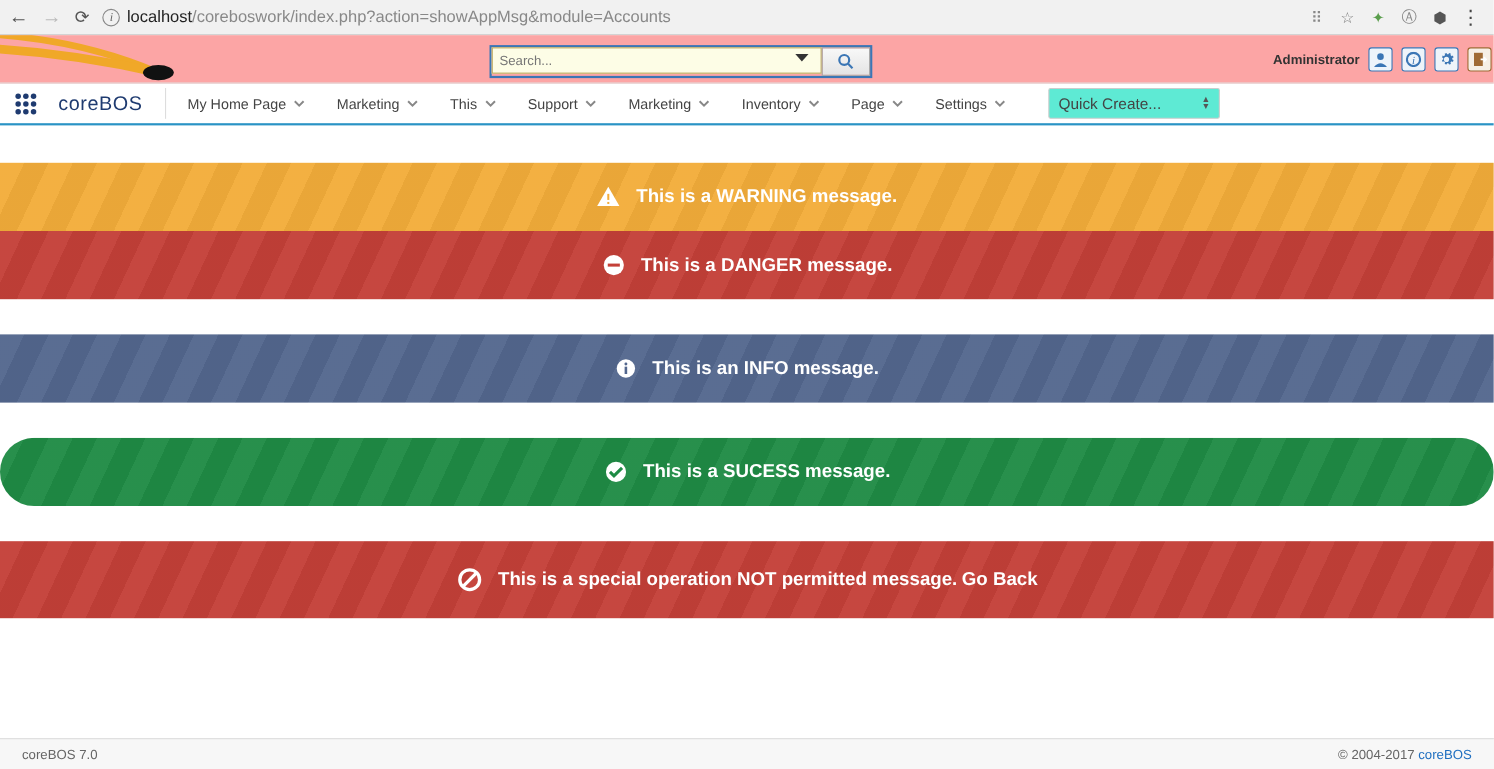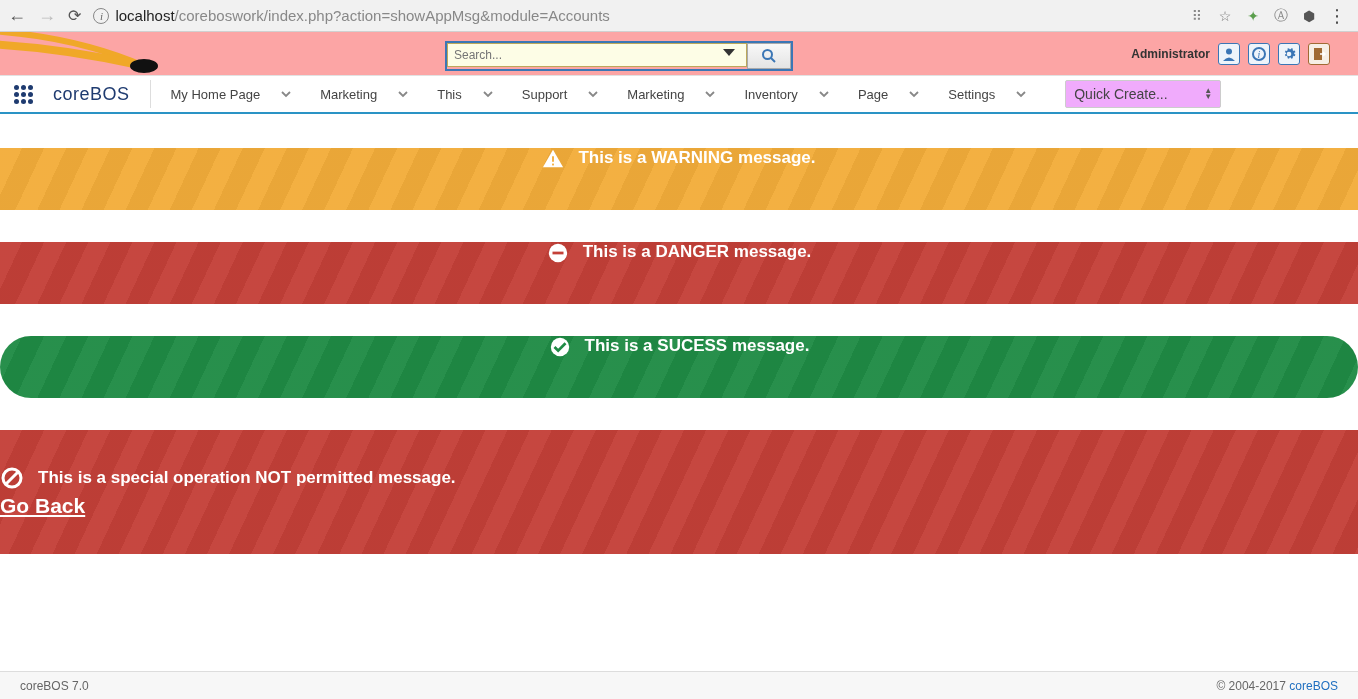--- a/index.html
+++ b/index.html
@@ -23,49 +23,49 @@
   .ci.dots { font-size:18px; color:#444; }
 
   
   .app-header { display:flex; align-items:center; height:44px; border-bottom:1px solid #e2e2e2; background:#fca5a5; position:relative; }
   .logo { width:170px; height:44px; position:relative; overflow:hidden; }
   .logo svg { position:absolute; top:-6px; left:-6px; }
   .search-wrap { position:absolute; left:445px; top:9px; display:flex; border:2px solid #3b76b5; }
   .search-input { width:300px; height:24px; border:1px solid #bca85a; background:#fdfde6; padding:2px 20px 2px 6px; font-size:12px; color:#777; outline:none; }
   .search-caret { position:absolute; right:56px; top:6px; pointer-events:none; border-left:6px solid transparent; border-right:6px solid transparent; border-top:7px solid #333; }
   .search-btn { width:44px; height:26px; background:linear-gradient(#f8f8f8,#e4e4e4); border:1px solid #aaa; display:flex; align-items:center; justify-content:center; cursor:pointer; }
-  .hdr-right { margin-left:auto; display:flex; align-items:center; gap:8px; padding-right:28px; }
+  .hdr-right { margin-left:auto; display:flex; align-items:center; gap:8px; padding-right:2px; }
   .admin-label { font-size:12px; font-weight:bold; color:#333; }
   .hdr-ico { width:22px; height:22px; border:1px solid #3b76b5; border-radius:3px; display:flex; align-items:center; justify-content:center; color:#3b76b5; font-size:13px; background:#eef4fa; cursor:pointer; }
   .hdr-ico.brown { border-color:#a06a34; color:#a06a34; background:#f6efe6; }
 
   
   .app-nav { height:38px; background:#fff; border-bottom:2px solid #2a93c5; display:flex; align-items:center; padding:0 14px; gap:20px; }
   .grid-ico { display:grid; grid-template-columns:repeat(3,5px); grid-template-rows:repeat(3,5px); gap:2px; cursor:pointer; }
   .grid-ico span { width:5px; height:5px; background:#1f3b70; border-radius:50%; }
   .brand { font-size:18px; color:#1f3b70; letter-spacing:0.5px; }
   .nav-sep { width:1px; height:28px; background:#ddd; }
   .nav-items { display:flex; gap:28px; align-items:center; }
-  .nav-item { display:flex; align-items:center; gap:20px; color:#444; font-size:13px; cursor:pointer; }
+  .nav-item { display:flex; align-items:center; gap:6px; color:#444; font-size:13px; cursor:pointer; }
   .chev { display:inline-block; }
   .chev svg { display:block; }
-  .quick-create { margin-left:18px; width:156px; height:28px; border:1px solid #ccc; border-radius:2px; display:flex; align-items:center; justify-content:space-between; padding:0 8px; font-size:14px; color:#444; cursor:pointer; background:#f0abfc;gap:16px; }
+  .quick-create { margin-left:18px; width:156px; height:28px; border:1px solid #ccc; border-radius:2px; display:flex; align-items:center; justify-content:space-between; padding:0 8px; font-size:14px; color:#444; cursor:pointer; background:#5eead4;gap:16px; }
   .qc-arrows { display:flex; flex-direction:column; line-height:6px; font-size:8px; color:#555; }
 
   
   .content { padding:0; }
-  .msg { width:100%; color:#fff; text-align:center; font-weight:bold; font-size:17px; display:flex; align-items:flex-start; justify-content:center; gap:14px; background-image: repeating-linear-gradient(115deg, rgba(255,255,255,0.04) 0 20px, rgba(0,0,0,0.04) 20px 40px); }
+  .msg { width:100%; color:#fff; text-align:center; font-weight:bold; font-size:17px; display:flex; align-items:center; justify-content:center; gap:14px; background-image: repeating-linear-gradient(115deg, rgba(255,255,255,0.04) 0 20px, rgba(0,0,0,0.04) 20px 40px); }
   .msg .mi { display:flex; align-items:center; justify-content:center; }
   .msg.warning { background-color:#f3ad3a; height:62px; margin-top:34px; }
-  .msg.danger  { background-color:#c44038; height:62px; margin-top:32px; }
+  .msg.danger  { background-color:#c44038; height:62px; }
   .msg.info    { background-color:#53678e; height:62px; margin-top:32px; }
   .msg.success { background-color:#1f8b45; height:62px; margin-top:32px;border-radius:31px; }
-  .msg.permit  { background-color:#c44038; margin-top:32px; padding:36px 0; flex-direction:column; gap:4px; }
+  .msg.permit  { background-color:#c44038; margin-top:32px; padding:23px 0; flex-direction:row; gap:4px; }
   .permit-row { display:flex; align-items:center; gap:14px; }
-  .goback { text-decoration:underline; color:#fff; font-size:21px; font-weight:bold; cursor:pointer; }
+  .goback { color:#fff; font-size:17px; font-weight:bold; cursor:pointer; }
 
   
   .footer { position:fixed; bottom:0; left:0; right:0; height:28px; background:#f7f7f7; border-top:1px solid #ddd; display:flex; align-items:center; justify-content:space-between; padding:0 20px; font-size:12px; color:#666; width:1358px;}
   .footer a { color:#1f6fc0; text-decoration:none; }
   .spacer-bottom { height:60px; }
 </style>
 </head>
 <body>
 
 <div class="browser-bar">
@@ -241,20 +241,30 @@
   <div class="msg danger">
     <span class="mi">
       <svg width="22" height="22" viewBox="0 0 24 24">
           <circle cx="12" cy="12" r="10" fill="#fff"></circle>
           <rect x="6" y="10.5" width="12" height="3" fill="#c44038"></rect>
         </svg>
     </span>
     <span>This is a DANGER message.</span>
   </div>
 
+  <div class="msg info">
+    <span class="mi">
+      <svg width="20" height="20" viewBox="0 0 24 24">
+          <circle cx="12" cy="12" r="10" fill="#fff"></circle>
+          <circle cx="12" cy="7" r="1.6" fill="#53678e"></circle>
+          <rect x="10.6" y="10" width="2.8" height="8" fill="#53678e"></rect>
+        </svg>
+    </span>
+    <span>This is an INFO message.</span>
+  </div>
 
   <div class="msg success">
     <span class="mi">
       <svg width="22" height="22" viewBox="0 0 24 24">
           <circle cx="12" cy="12" r="10" fill="#fff"></circle>
           <path d="M6 12 L10 16 L18 8" stroke="#1f8b45" stroke-width="3" fill="none"></path>
         </svg>
     </span>
     <span>This is a SUCESS message.</span>
   </div>

